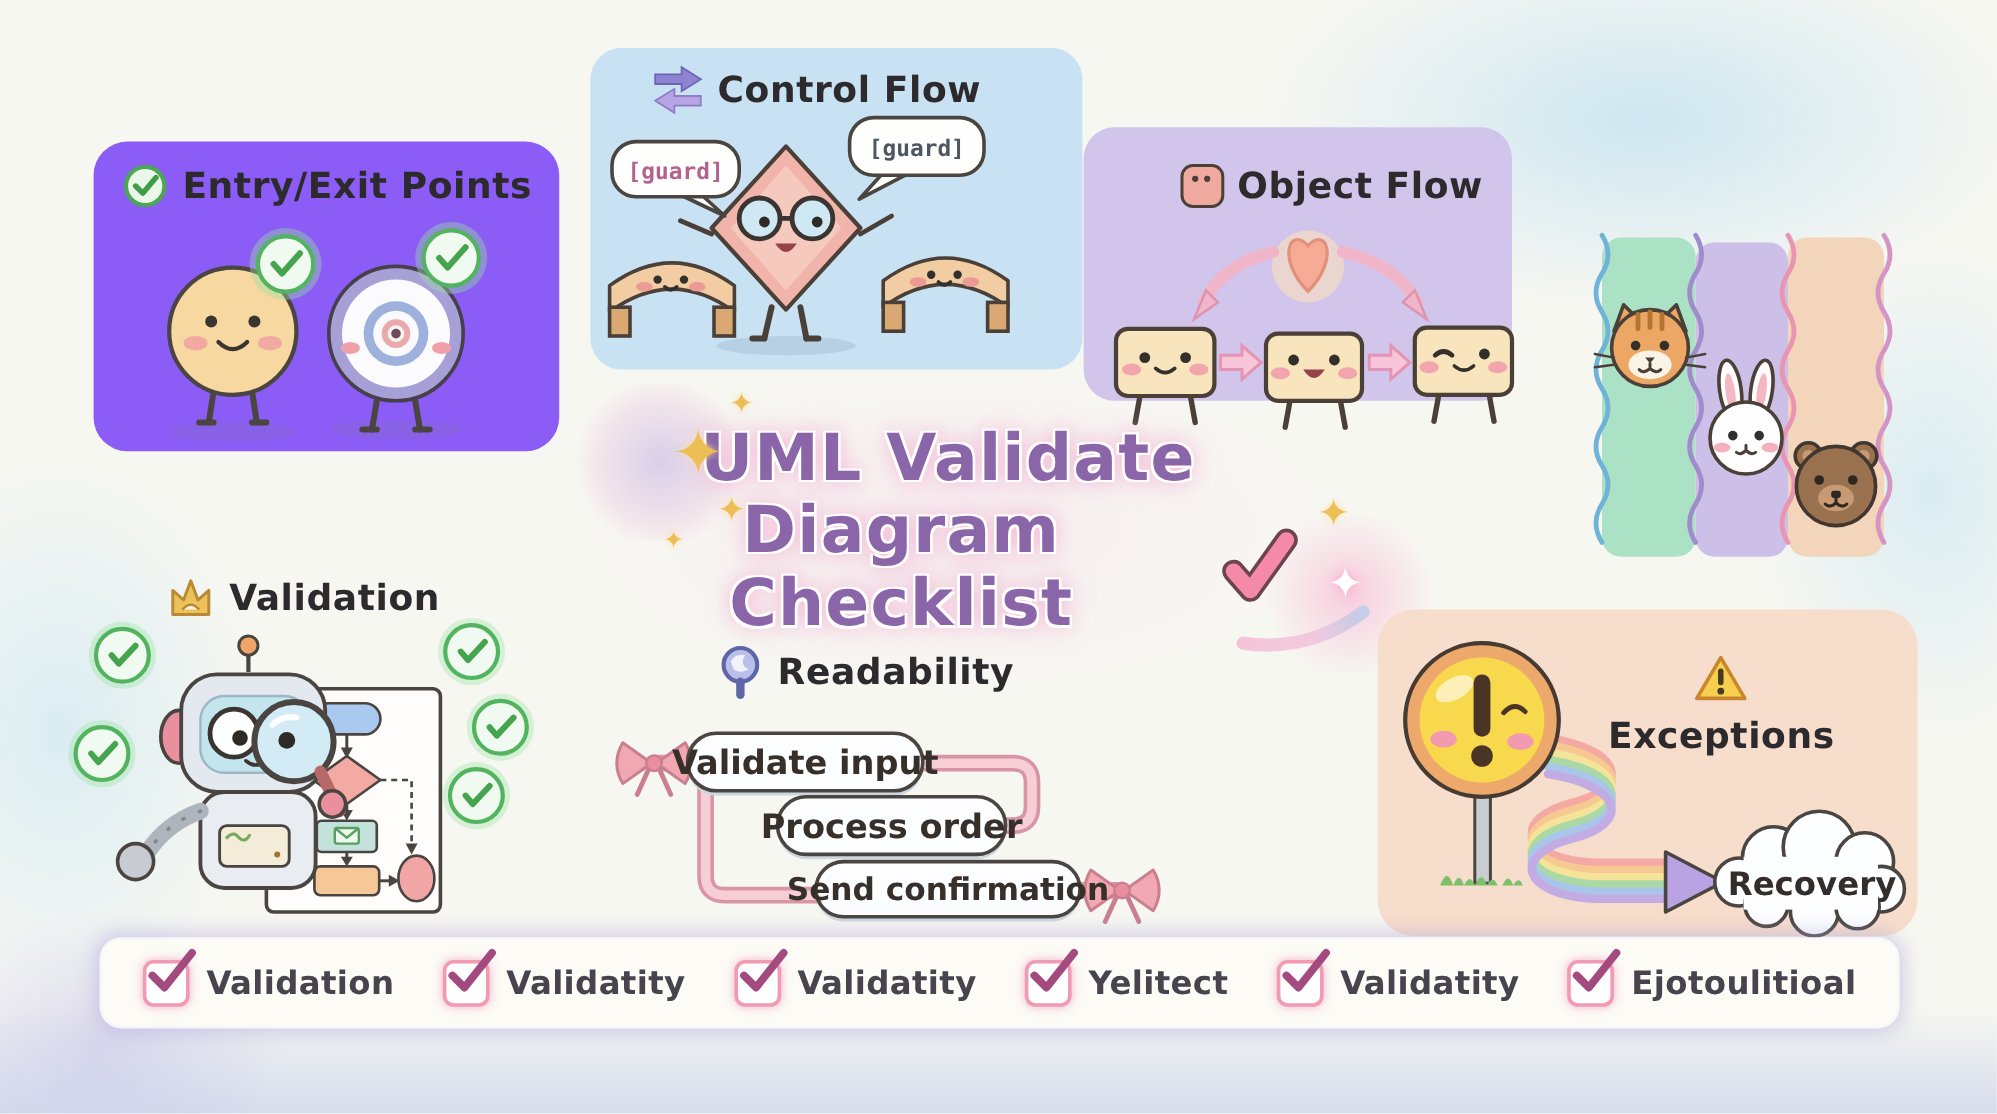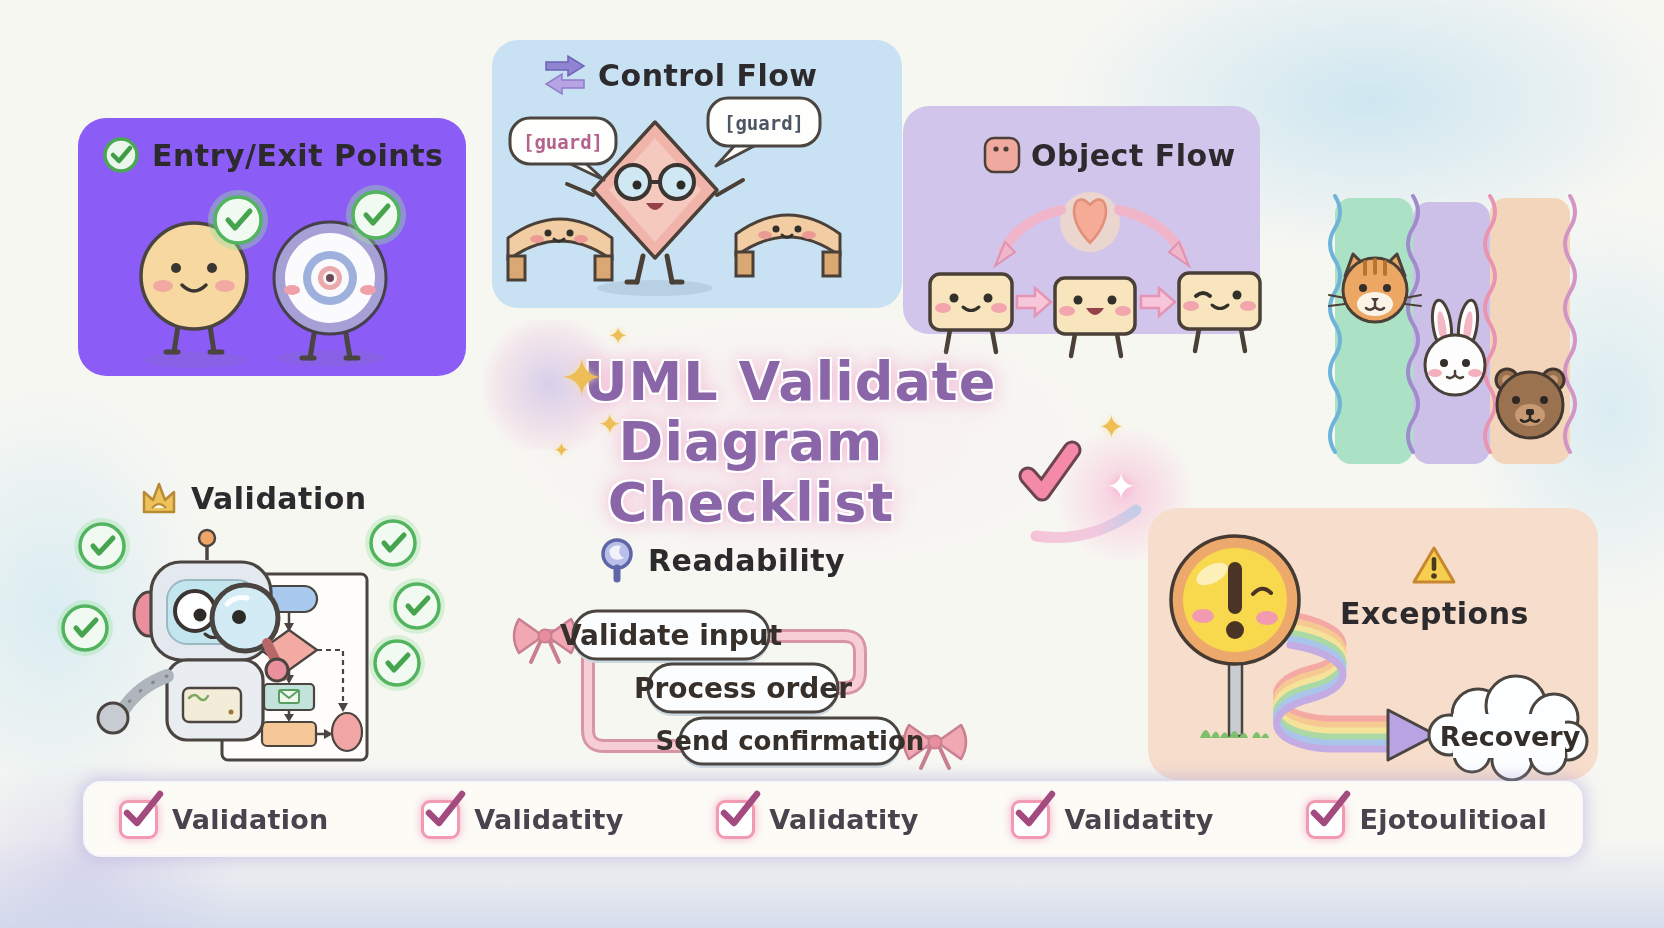--- a/index.html
+++ b/index.html
@@ -507,20 +507,28 @@
       </svg>
     </span>
     <span class="chk-label">Validatity</span>
   </div>
   <div class="chk-item">
     <span class="chk-box">
       <svg width="46" height="42" viewBox="0 0 46 42">
         <path d="M7,24 L17,34 L40,5" fill="none" stroke="#a34a7e" stroke-width="6.5" stroke-linecap="round" stroke-linejoin="round"></path>
       </svg>
     </span>
+    <span class="chk-label">Yelitect</span>
+  </div>
+  <div class="chk-item">
+    <span class="chk-box">
+      <svg width="46" height="42" viewBox="0 0 46 42">
+        <path d="M7,24 L17,34 L40,5" fill="none" stroke="#a34a7e" stroke-width="6.5" stroke-linecap="round" stroke-linejoin="round"></path>
+      </svg>
+    </span>
     <span class="chk-label">Validatity</span>
   </div>
   <div class="chk-item">
     <span class="chk-box">
       <svg width="46" height="42" viewBox="0 0 46 42">
         <path d="M7,24 L17,34 L40,5" fill="none" stroke="#a34a7e" stroke-width="6.5" stroke-linecap="round" stroke-linejoin="round"></path>
       </svg>
     </span>
     <span class="chk-label">Ejotoulitioal</span>
   </div>

